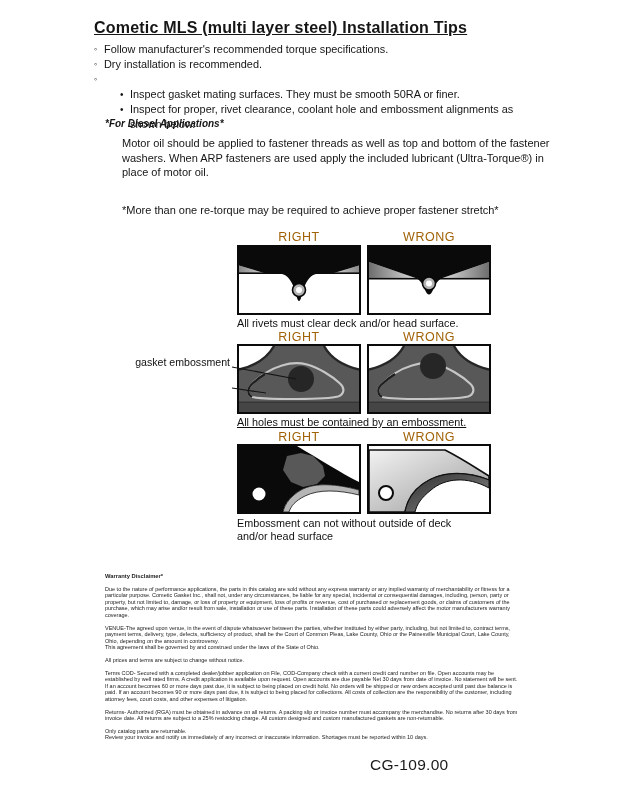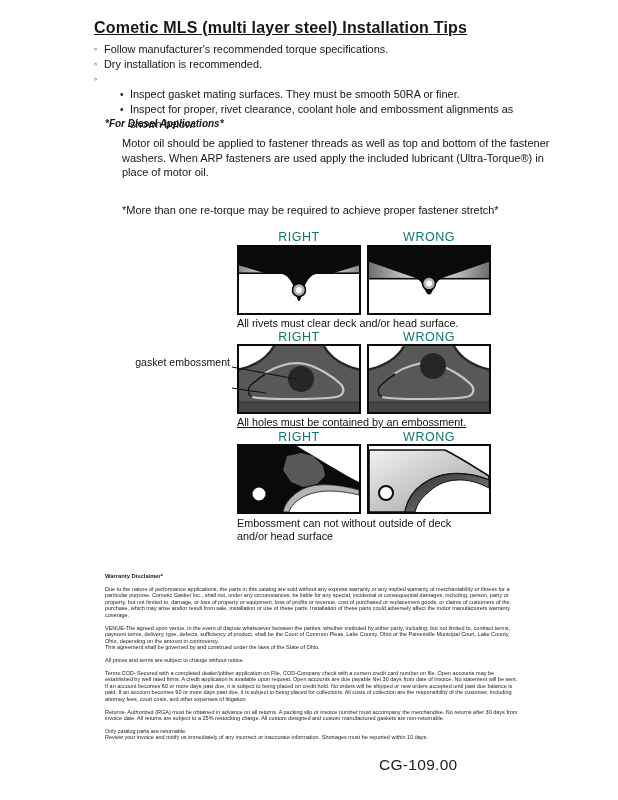--- a/index.html
+++ b/index.html
@@ -14,21 +14,21 @@
   .b-marker { width:10px; flex:0 0 10px; font-size:9px; line-height:15px; text-align:left; }
   .sub { margin-left:26px; }
   .sub .b-marker { font-size:10px; }
 
   .diesel-heading { position:absolute; left:105px; top:118px; font-size:10px; font-weight:bold;font-style:italic; }
   .para { position:absolute; left:105px; width:438px; font-size:11px; line-height:14.5px;margin-left:17px; }
   .p1 { top:136px; }
   .p2 { top:164px; }
   .p3 { top:203px; }
 
-  .fig-header { position:absolute; width:124px; text-align:center; font-size:12.5px; letter-spacing:.5px; color:#0f766e; }
+  .fig-header { position:absolute; width:124px; text-align:center; font-size:12.5px; letter-spacing:.5px; color:#a16207; }
   .panel { position:absolute; width:124px; height:70px; border:2px solid #0a0a0a; background:#fff; }
   .panel svg { display:block; width:120px; height:66px; }
   .caption { position:absolute; left:237px; width:300px; font-size:10.8px; line-height:13px; color:#111; }
   .prewrap { white-space:pre-line; }
 
   .h-f1-r { left:237px; top:230px; } .h-f1-w { left:367px; top:230px; }
   .pn-f1-r { left:237px; top:245px; } .pn-f1-w { left:367px; top:245px; }
   .cap-f1 { top:317px; }
 
   .h-f2-r { left:237px; top:330px; } .h-f2-w { left:367px; top:330px; }
@@ -41,21 +41,21 @@
 
   .fig2-labels { position:absolute; left:106px; top:345px; width:124px; text-align:right; font-size:10.6px; line-height:12.5px; color:#111; }
   .fig2-label-2 { margin-top:11px; }
 
   .pointer-overlay { position:absolute; left:0; top:0; width:618px; height:800px; pointer-events:none; }
 
   .disclaimer { position:absolute; left:105px; top:573px; width:414px; font-size:5.5px; line-height:6.6px; color:#222; }
   .disclaimer-heading { font-weight:bold; font-size:5.8px; margin-bottom:6px; }
   .disclaimer p { margin-bottom:6px; text-align:left; }
 
-  .footer-code { position:absolute; left:379px; top:756px; font-size:15.5px; letter-spacing:.3px; color:#1a1a1a; }
+  .footer-code { position:absolute; left:370px; top:756px; font-size:15.5px; letter-spacing:.3px; color:#1a1a1a; }
 </style>
 </head>
 <body>
 
 <div class="page">
 
   <div class="doc-title">Cometic MLS (multi layer steel) Installation Tips</div>
 
   <div class="bullets">
     <div class="b-row">

